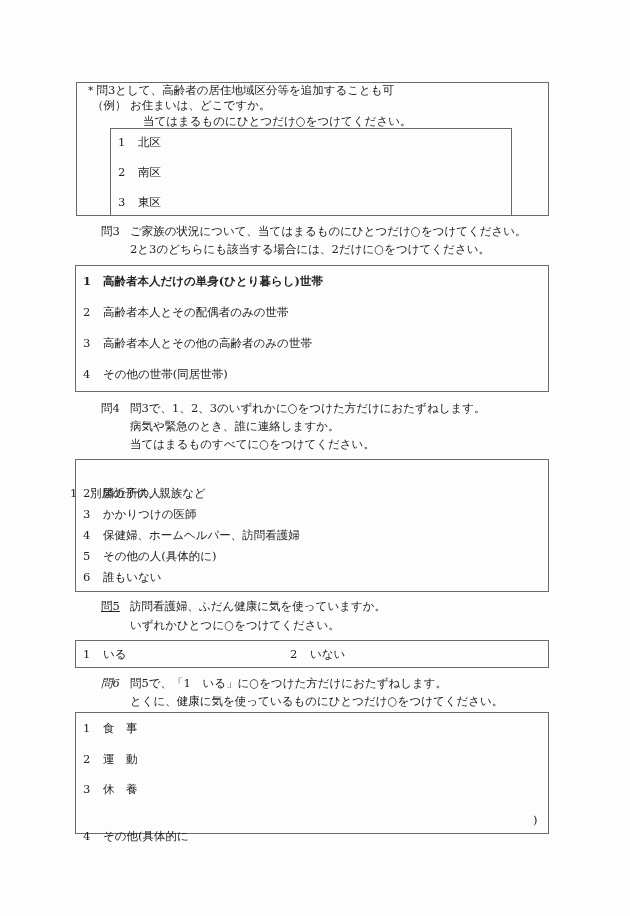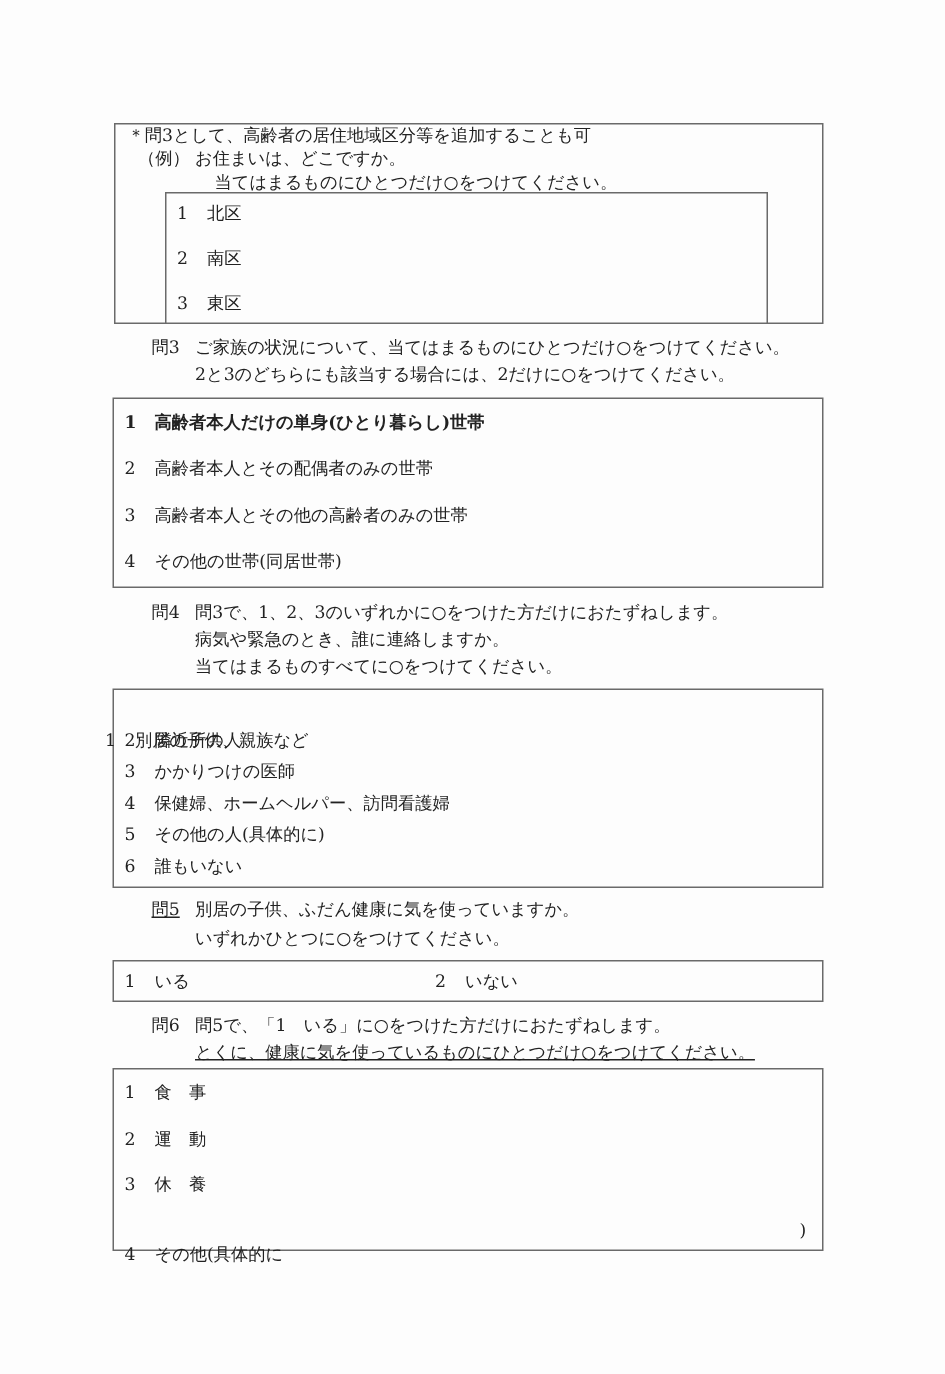--- a/index.html
+++ b/index.html
@@ -41,27 +41,27 @@
 <div class="abs" style="left:130px; top:439px;">当てはまるものすべてに○をつけてください。</div>
 <div class="box" style="left:75px; top:459px; width:474px; height:133px;"></div>
 <div class="opt" style="left:70px; top:467px;margin-top:21px;"><span class="num">1</span><span>別居の子供、親族など</span></div>
 <div class="opt" style="left:83px; top:488px;"><span class="num">2</span><span>隣近所の人</span></div>
 <div class="opt" style="left:83px; top:509px;"><span class="num">3</span><span>かかりつけの医師</span></div>
 <div class="opt" style="left:83px; top:530px;"><span class="num">4</span><span>保健婦、ホームヘルパー、訪問看護婦</span></div>
 <div class="opt" style="left:83px; top:551px;"><span class="num">5</span><span>その他の人(具体的に)</span></div>
 <div class="opt" style="left:83px; top:572px;"><span class="num">6</span><span>誰もいない</span></div>
 
 <div class="abs" style="left:101px; top:601px;text-decoration:underline;">問5</div>
-<div class="abs" style="left:130px; top:601px;">別居の子供、ふだん健康に気を使っていますか。</div>
+<div class="abs" style="left:130px; top:601px;">訪問看護婦、ふだん健康に気を使っていますか。</div>
 <div class="abs" style="left:130px; top:620px;">いずれかひとつに○をつけてください。</div>
 <div class="box" style="left:75px; top:640px; width:474px; height:28px;"></div>
 <div class="opt" style="left:83px; top:649px;"><span class="num">1</span><span>いる</span></div>
 <div class="opt" style="left:290px; top:649px;"><span class="num">2</span><span>いない</span></div>
 
-<div class="abs" style="left:101px; top:678px;">問6</div>
+<div class="abs" style="left:101px; top:678px;font-style:italic;">問6</div>
 <div class="abs" style="left:130px; top:678px;">問5で、「1　いる」に○をつけた方だけにおたずねします。</div>
-<div class="abs" style="left:130px; top:696px;text-decoration:underline;">とくに、健康に気を使っているものにひとつだけ○をつけてください。</div>
+<div class="abs" style="left:130px; top:696px;">とくに、健康に気を使っているものにひとつだけ○をつけてください。</div>
 <div class="box" style="left:75px; top:712px; width:474px; height:122px;"></div>
 <div class="opt" style="left:83px; top:723px;"><span class="num">1</span><span>食　事</span></div>
 <div class="opt" style="left:83px; top:754px;"><span class="num">2</span><span>運　動</span></div>
 <div class="opt" style="left:83px; top:784px;"><span class="num">3</span><span>休　養</span></div>
 <div class="opt" style="left:83px; top:831px;"><span class="num">4</span><span>その他(具体的に</span></div>
 <div class="abs" style="left:533px; top:815px;">)</div>
 
 </body></html>

